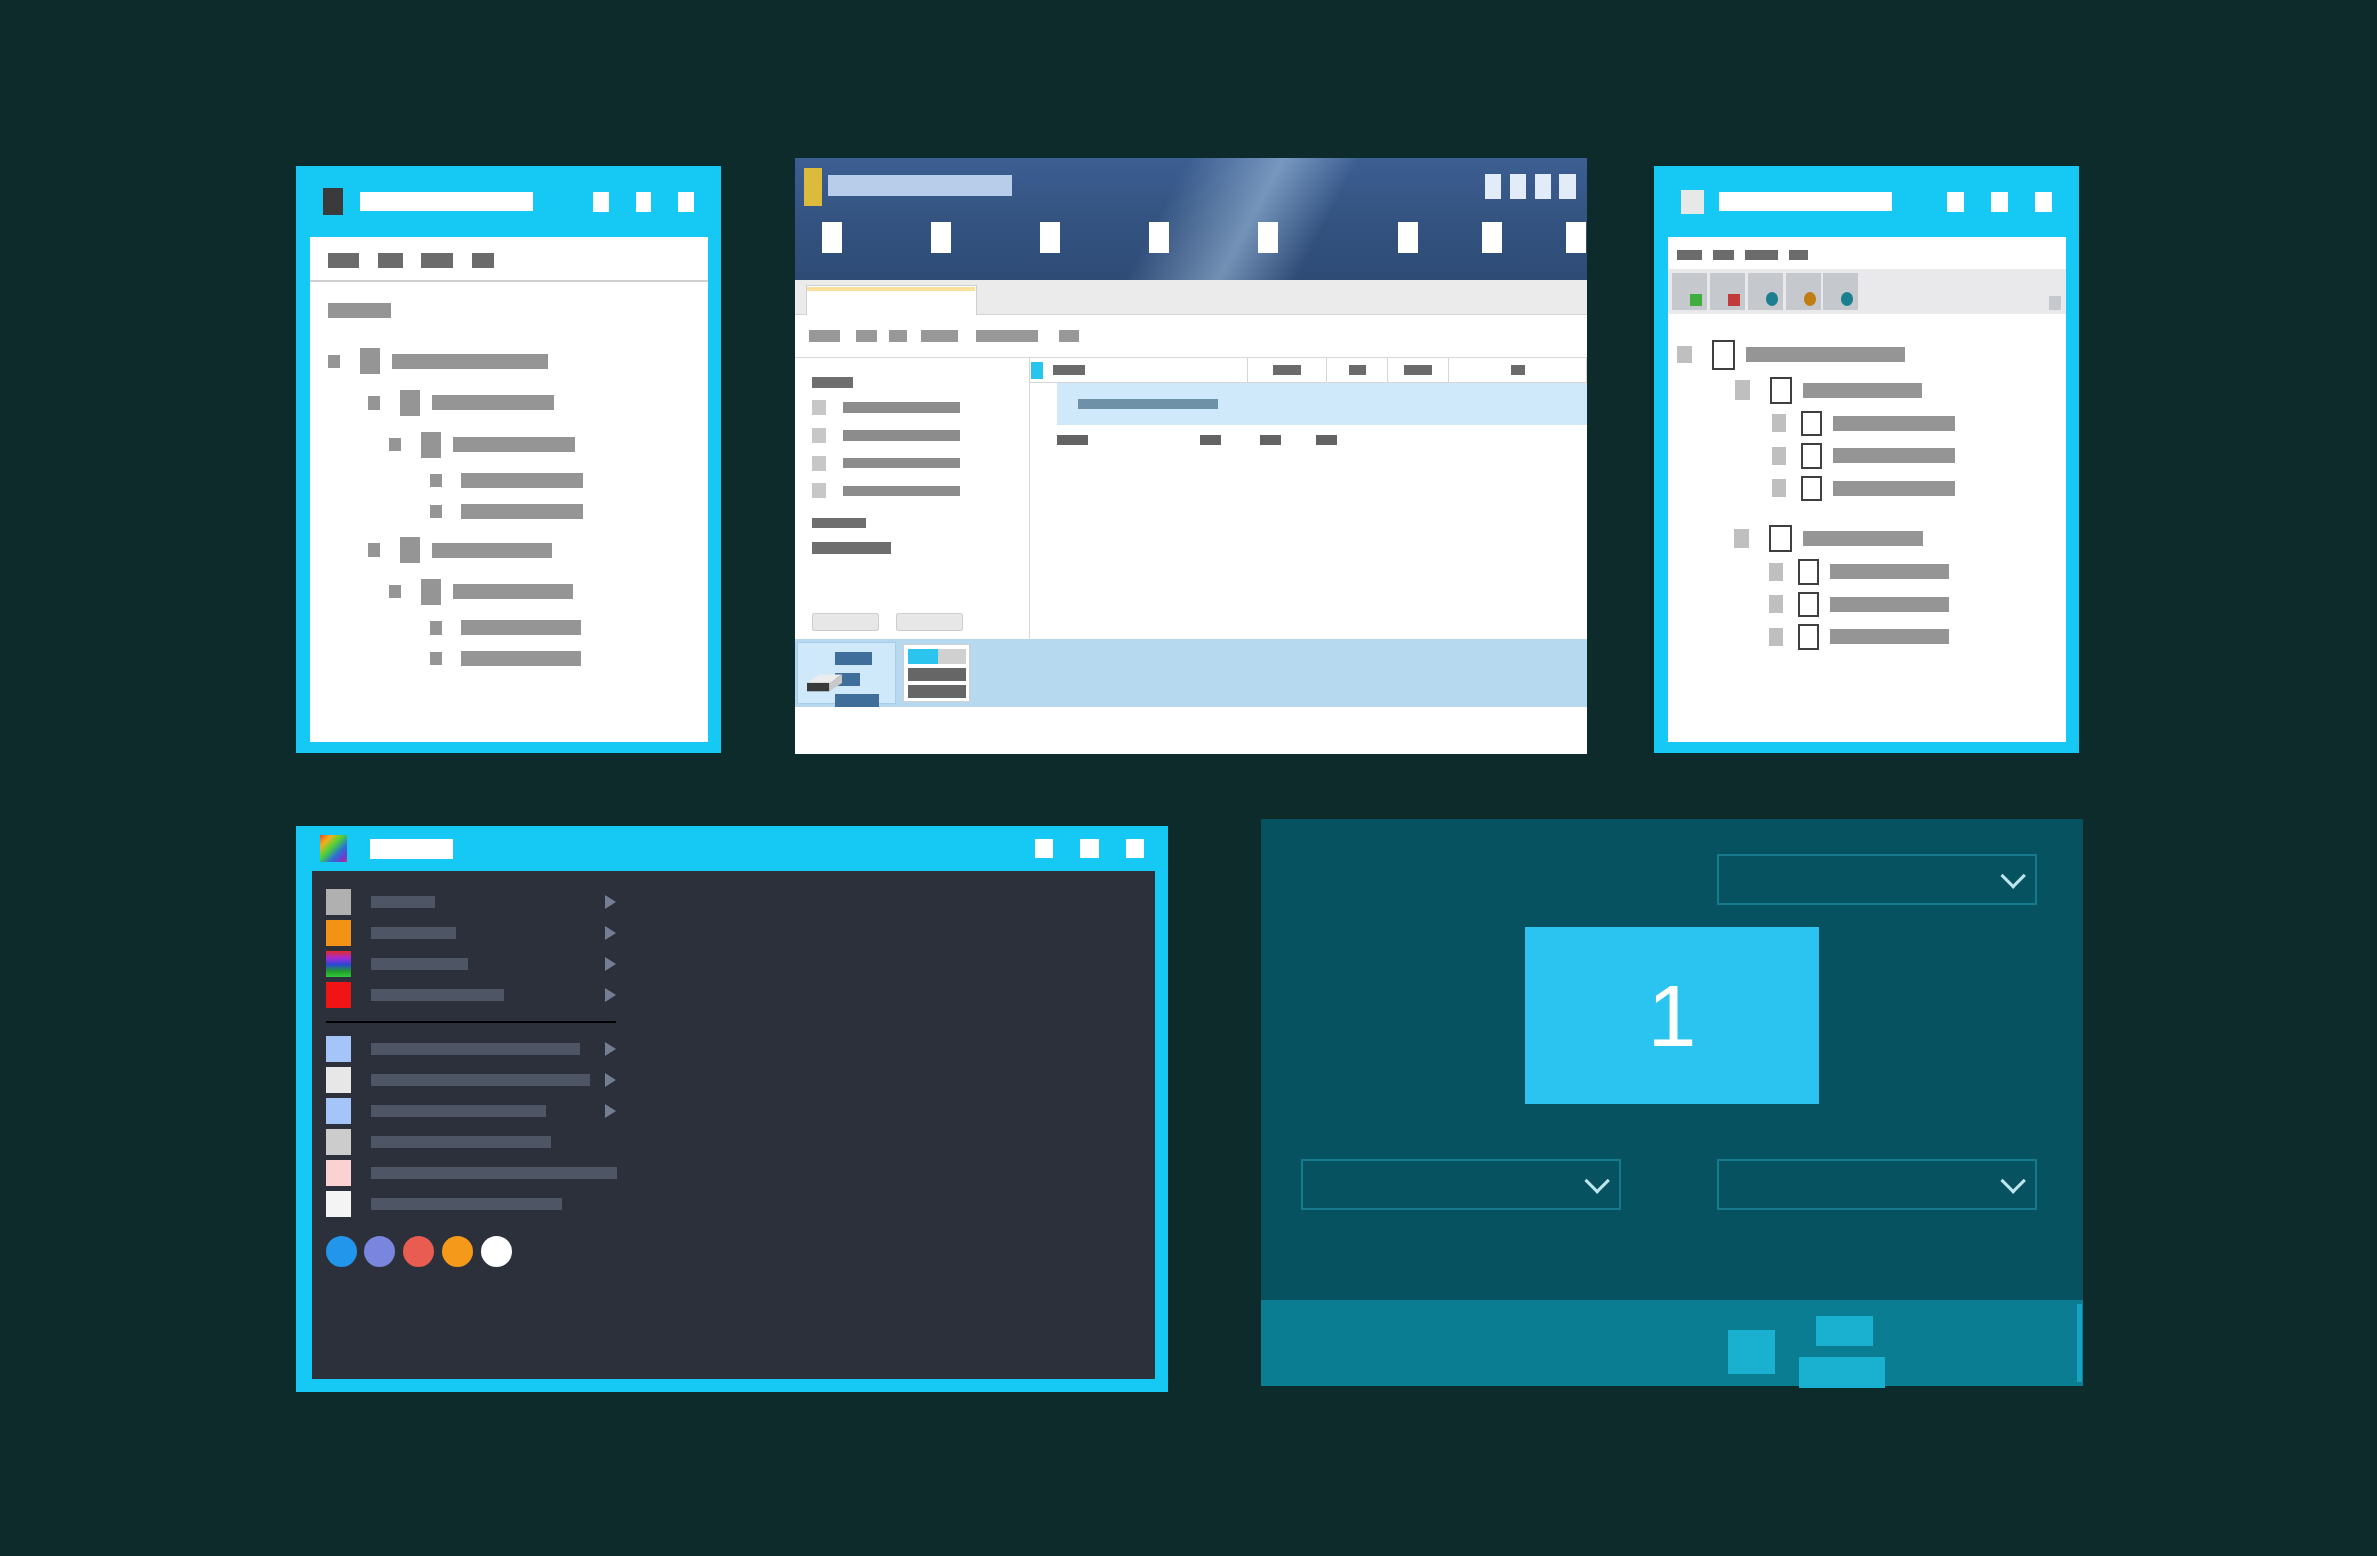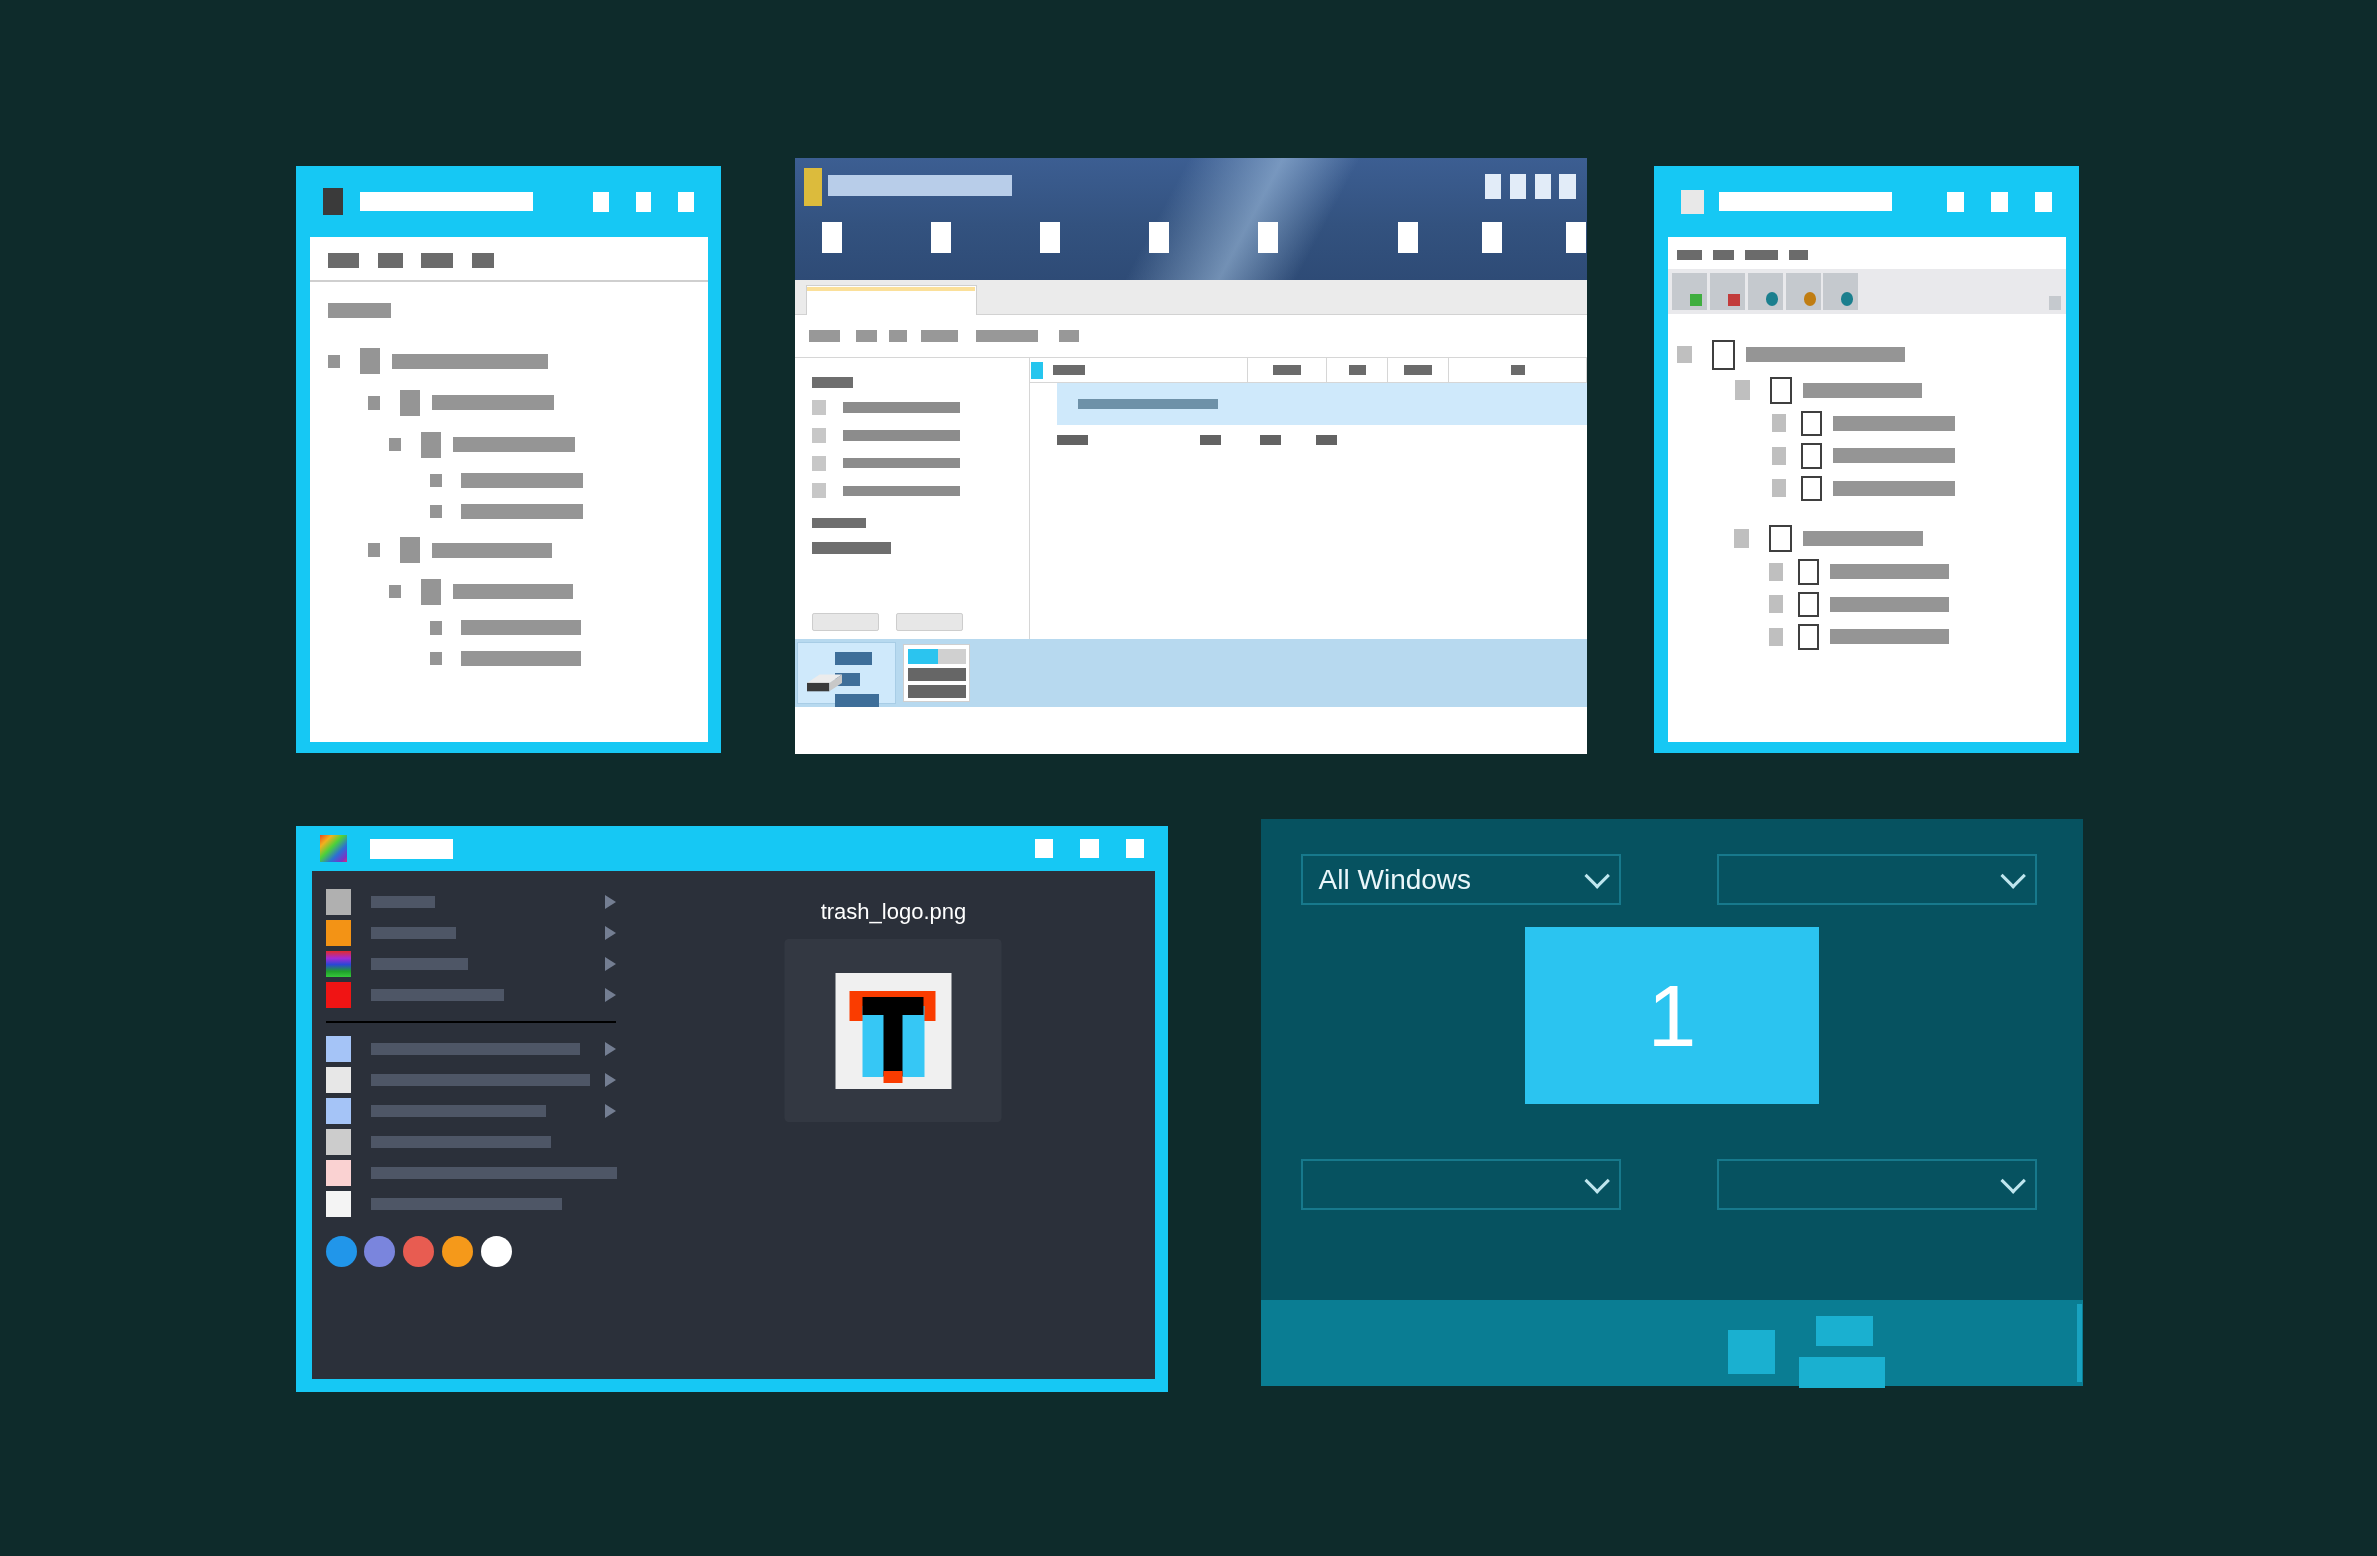--- a/index.html
+++ b/index.html
@@ -579,42 +579,26 @@
 
         <div class="dk-swatches">
           <span style="background:#2196ea"></span>
           <span style="background:#7a85dd"></span>
           <span style="background:#e85c51"></span>
           <span style="background:#f5991a"></span>
           <span style="background:#ffffff"></span>
         </div>
       </div>
 
-      <div class="dk-preview">
-        <div class="dk-fname">trash_logo.png</div>
-        <div class="dk-thumb">
-          <div class="logo-box">
-            <span class="red-top"></span>
-            <span class="cy-left"></span>
-            <span class="blk-bar"></span>
-            <span class="blk-stem"></span>
-            <span class="red-bot"></span>
-          </div>
-        </div>
-      </div>
     </div>
   </div>
 
   <div id="win-settings">
     <div class="st-main">
 
-      <div class="st-select" id="sel-tl">
-        <span>All Windows</span>
-        <span class="chev"></span>
-      </div>
       <div class="st-select" id="sel-tr">
         <span></span>
         <span class="chev"></span>
       </div>
 
       <div class="st-tile">
         <span>1</span>
       </div>
 
       <div class="st-select" id="sel-bl">

